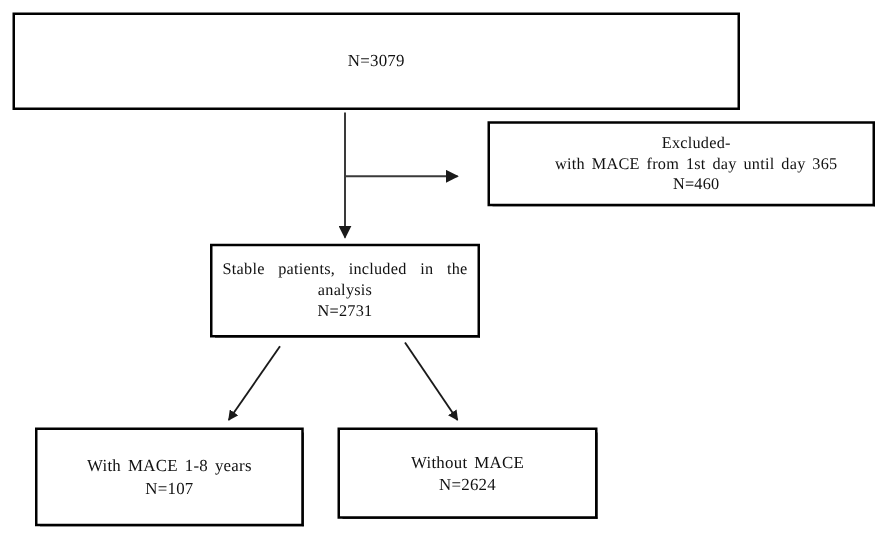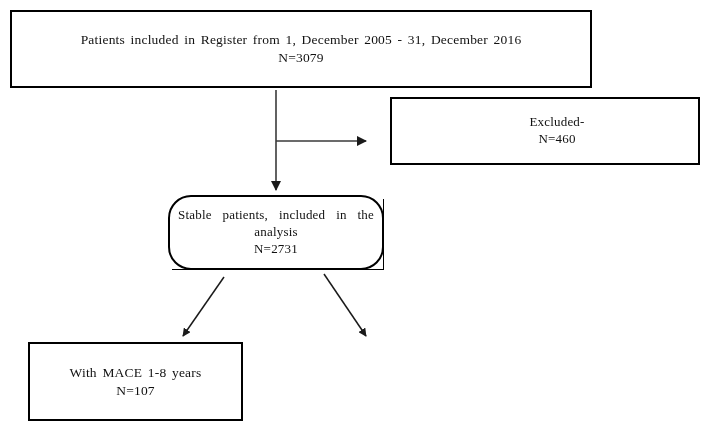--- a/index.html
+++ b/index.html
@@ -42,21 +42,21 @@
     right: -2px;
     top: 2px;
     bottom: -2px;
     border-right: 1px solid #000;
     border-bottom: 1px solid #000;
     pointer-events: none;
   }
 
   #node-top      { left: 10px;  top: 10px;  width: 582px; height: 78px;  font-size: 13.5px; }
   #node-excluded { left: 390px; top: 97px;  width: 310px; height: 68px;  font-size: 13px; padding-left: 24px; }
-  #node-stable   { left: 168px; top: 195px; width: 216px; height: 75px;  font-size: 13px; border-radius: 23px; }
+  #node-stable   { left: 168px; top: 195px; width: 216px; height: 75px;  font-size: 13px; }
   #node-stable .wrap { width: 196px; text-align: justify; text-align-last: justify; }
   #node-with     { left: 28px;  top: 342px; width: 215px; height: 79px;  font-size: 13.5px; }
   #node-without  { left: 270px; top: 342px; width: 208px; height: 73px;  font-size: 13.5px; }
 
   #connectors {
     position: absolute;
     left: 0; top: 0;
     width: 712px;
     height: 427px;
     pointer-events: none;
@@ -80,36 +80,40 @@
     <line x1="276" y1="90" x2="276" y2="190" stroke="#3a3a3a" stroke-width="1.6" marker-end="url(#arrow)"></line>
 
     <line x1="276" y1="141" x2="366" y2="141" stroke="#3a3a3a" stroke-width="1.6" marker-end="url(#arrow)"></line>
 
     <line x1="224" y1="277" x2="183" y2="336" stroke="#1a1a1a" stroke-width="1.5" marker-end="url(#arrowsm)"></line>
 
     <line x1="324" y1="274" x2="366" y2="336" stroke="#1a1a1a" stroke-width="1.5" marker-end="url(#arrowsm)"></line>
   </svg>
 
   <div id="node-top" class="node">
-    <span class="line">Patients included in Register from 1, December 2005 - 31, December 2016</span>
     <span class="line">N=3079</span>
   </div>
 
   <div id="node-excluded" class="node">
     <span class="line">Excluded-</span>
+    <span class="line">with MACE from 1st day until day 365</span>
     <span class="line">N=460</span>
   </div>
 
   <div id="node-stable" class="node">
     <div class="wrap">
       <span class="line">Stable patients, included in the</span>
     </div>
     <span class="line">analysis</span>
     <span class="line">N=2731</span>
   </div>
 
   <div id="node-with" class="node">
     <span class="line">With MACE 1-8 years</span>
     <span class="line">N=107</span>
   </div>
 
+  <div id="node-without" class="node">
+    <span class="line">Without MACE</span>
+    <span class="line">N=2624</span>
+  </div>
 
 </div>
 
 </body></html>

